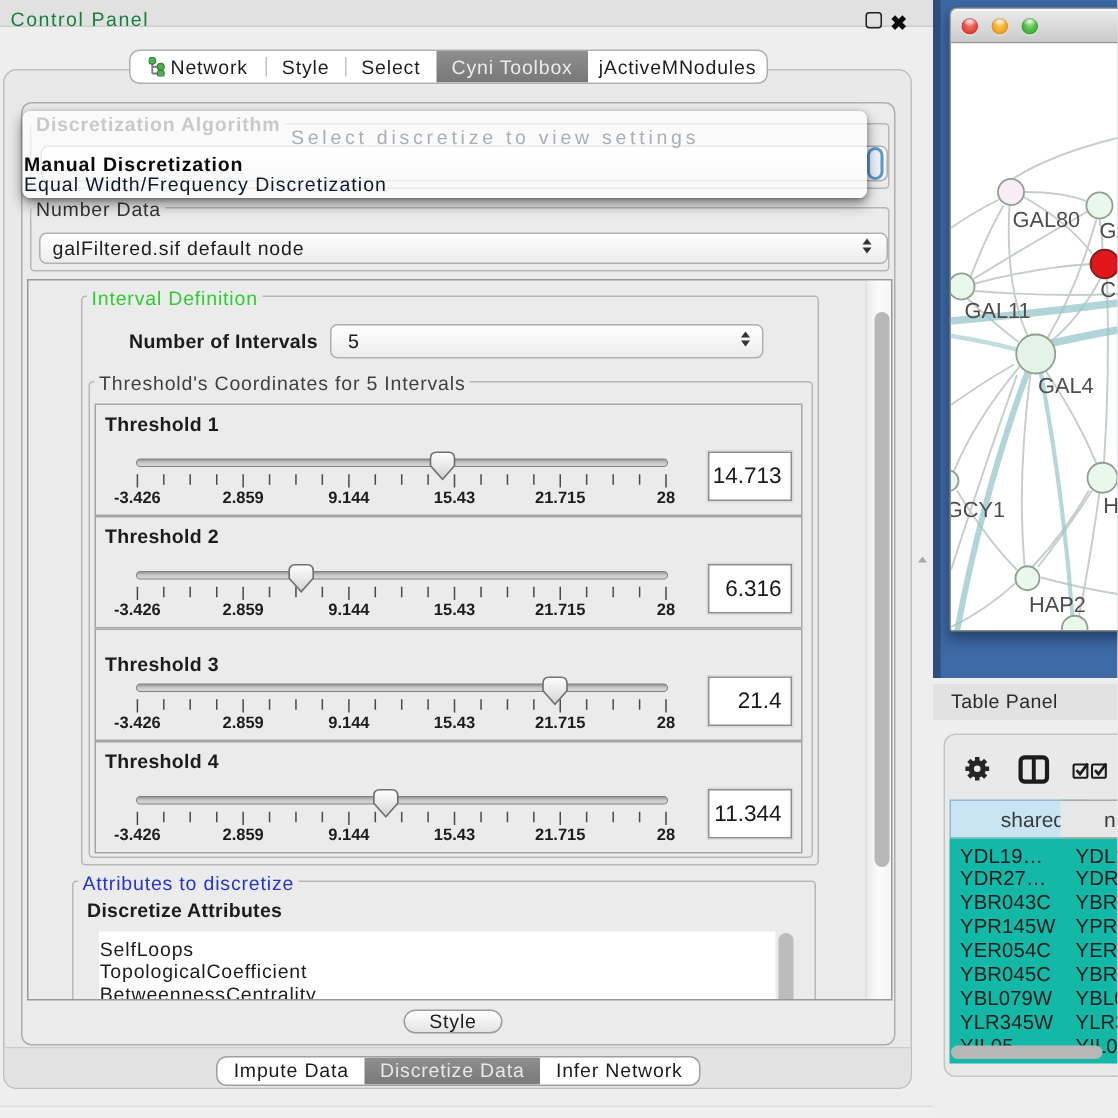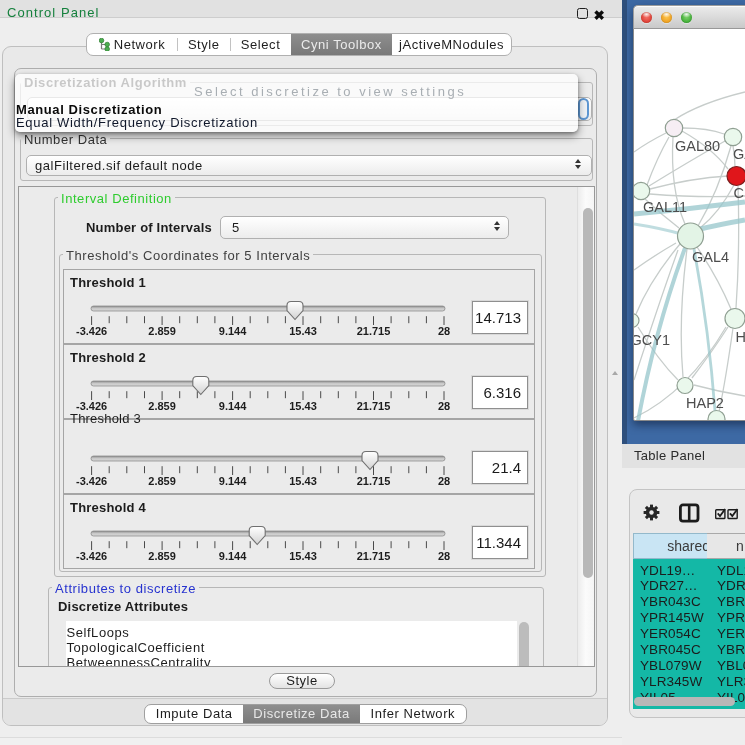--- a/index.html
+++ b/index.html
@@ -39,21 +39,21 @@
 #applybtn{left:269px;top:673px;width:66px;height:16px;background:linear-gradient(#ffffff,#e3e3e3);border:1px solid #9a9a9a;border-radius:8px;text-align:center;line-height:14px}
 #btabs{left:144px;top:704px;width:323px;height:20px;background:#fff;border:1px solid #9f9f9f;border-radius:7px;display:flex;overflow:hidden}
 #btabs .seg{height:100%;line-height:18px;text-align:center}
 #btabs .dark{background:linear-gradient(#8e8e8e,#7a7a7a);color:#e8e8e8}
 
 #desk{left:622px;top:0;width:123px;height:452px;background:#3d69a4;border-left:5px solid #2e4f7c;overflow:hidden}
 #netwin{left:633px;top:5px;width:120px;height:416px;background:#fff;border:1px solid #8a8a8a;border-radius:5px 5px 2px 2px;box-shadow:0 4px 9px rgba(8,18,40,.5)}
 #nettb{left:633px;top:5px;width:120px;height:24px;background:linear-gradient(#ececec,#c9c9c9);border:1px solid #9b9b9b;border-bottom:1px solid #989898;border-radius:5px 5px 0 0;box-shadow:inset 0 1px 0 rgba(255,255,255,.85)}
 .light{width:11.4px;height:11.4px;border-radius:50%;top:11.5px}
 
-#tpbar{left:622px;top:444px;width:123px;height:24px;background:#e2e2e2;line-height:24px;padding-left:12px;color:#2b2b2b}
+#tpbar{left:622px;top:456px;width:123px;height:24px;background:#e2e2e2;line-height:24px;padding-left:12px;color:#2b2b2b}
 #tcont{left:629px;top:489px;width:126px;height:229px;background:#e9e9e9;border:1px solid #c4c4c4;border-radius:8px}
 #thead1{left:633px;top:533px;width:92px;height:26px;background:#c9e5f4;border:1px solid #93b9cb;text-align:right;line-height:24px;color:#3a3a3a;font-size:14px;letter-spacing:0}
 #thead2{left:707px;top:533px;width:38px;height:26px;background:#e7e7e7;border-top:1px solid #a9a9a9;border-bottom:1px solid #a9a9a9;line-height:24px;color:#3a3a3a;padding-left:29px;font-size:14px;letter-spacing:0}
 #trows{left:633px;top:559px;width:112px;height:150px;background:#14b8a6;overflow:hidden;font-size:13.5px;letter-spacing:.1px}
 .trow{position:absolute;left:0;width:112px;white-space:nowrap}
 .trow span{position:absolute;top:0}
 #hthumb{left:634px;top:697px;width:101px;height:9px;background:#b7b7b7;border-radius:4.5px}
 
 #popup{left:15px;top:74px;width:563px;height:57.5px;background:rgba(255,255,255,.72);border-radius:5px;box-shadow:0 4px 9px rgba(0,0,0,.45),0 1px 3px rgba(0,0,0,.25);z-index:50}
 .pitem{z-index:51}
@@ -237,21 +237,21 @@
         <line x1="363.4" y1="47.2" x2="363.4" y2="54.2" stroke="#4a4a4a" stroke-width="1"></line>
         <line x1="381.0" y1="47.2" x2="381.0" y2="56" stroke="#4a4a4a" stroke-width="1"></line>
         <text x="28.6" y="66" text-anchor="middle" font-size="11" font-weight="bold" fill="#1d1d1d" font-family="Liberation Sans">-3.426</text>
         <text x="99.1" y="66" text-anchor="middle" font-size="11" font-weight="bold" fill="#1d1d1d" font-family="Liberation Sans">2.859</text>
         <text x="169.6" y="66" text-anchor="middle" font-size="11" font-weight="bold" fill="#1d1d1d" font-family="Liberation Sans">9.144</text>
         <text x="240.0" y="66" text-anchor="middle" font-size="11" font-weight="bold" fill="#1d1d1d" font-family="Liberation Sans">15.43</text>
         <text x="310.5" y="66" text-anchor="middle" font-size="11" font-weight="bold" fill="#1d1d1d" font-family="Liberation Sans">21.715</text>
         <text x="381.0" y="66" text-anchor="middle" font-size="11" font-weight="bold" fill="#1d1d1d" font-family="Liberation Sans">28</text>
         <path d="M299.0,41.5 L299.0,36.5 Q299.0,32.5 303.0,32.5 L311.0,32.5 Q315.0,32.5 315.0,36.5 L315.0,41.5 L307.0,50.5 Z" fill="url(#thg)" stroke="#6f6f6f" stroke-width="1.1"></path>
       </svg>
-<div class="a" style="left:51px;top:224px;font-weight:normal;letter-spacing:.2px">Threshold 3</div>
+<div class="a" style="left:51px;top:248px;font-weight:bold;letter-spacing:.2px">Threshold 3</div>
 <div class="a vbox" style="left:453px;top:264px;width:56px;height:33px;line-height:31px">21.4</div>
 <div class="a tpanel" style="left:44px;top:307px;width:472px;height:75px"></div>
 <svg class="a" style="left:44px;top:307px" width="472" height="75" viewBox="0 0 472 75">
         <defs>
           <linearGradient id="thg" x1="0" y1="0" x2="0" y2="1">
             <stop offset="0" stop-color="#ffffff"></stop>
             <stop offset="1" stop-color="#d2d2d2"></stop>
           </linearGradient>
           <linearGradient id="trk" x1="0" y1="0" x2="0" y2="1">
             <stop offset="0" stop-color="#8f8f8f"></stop>

